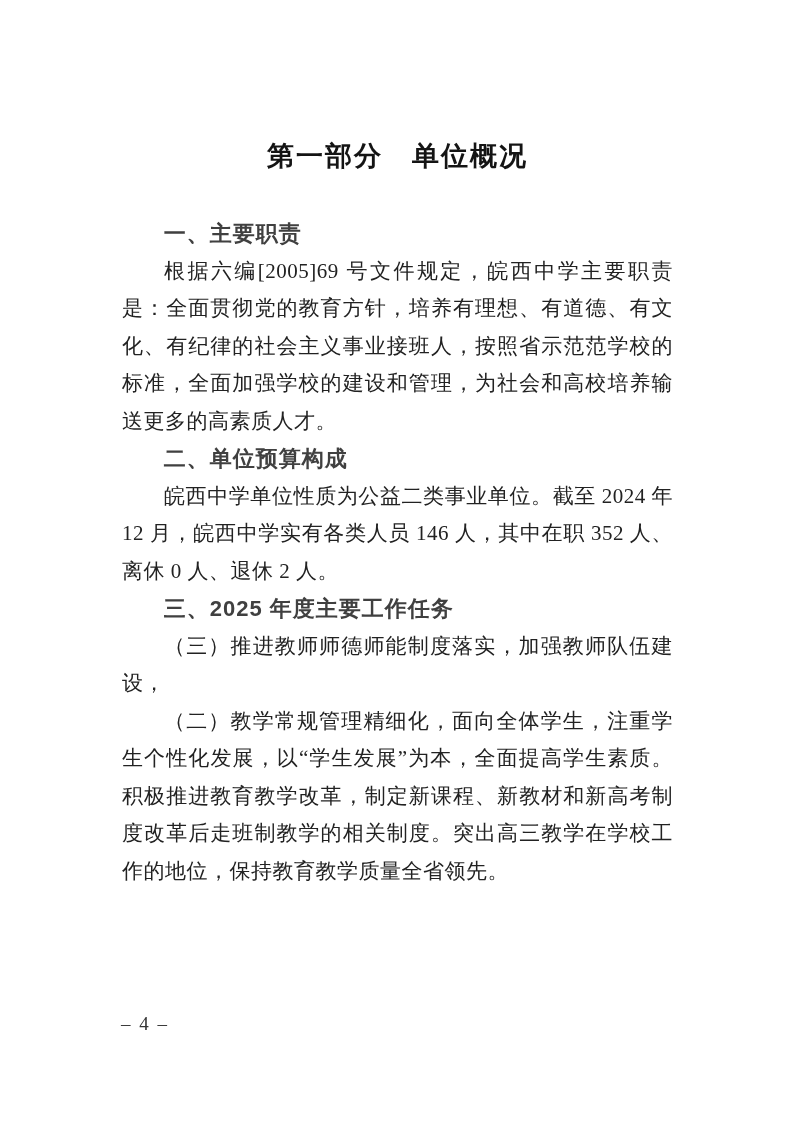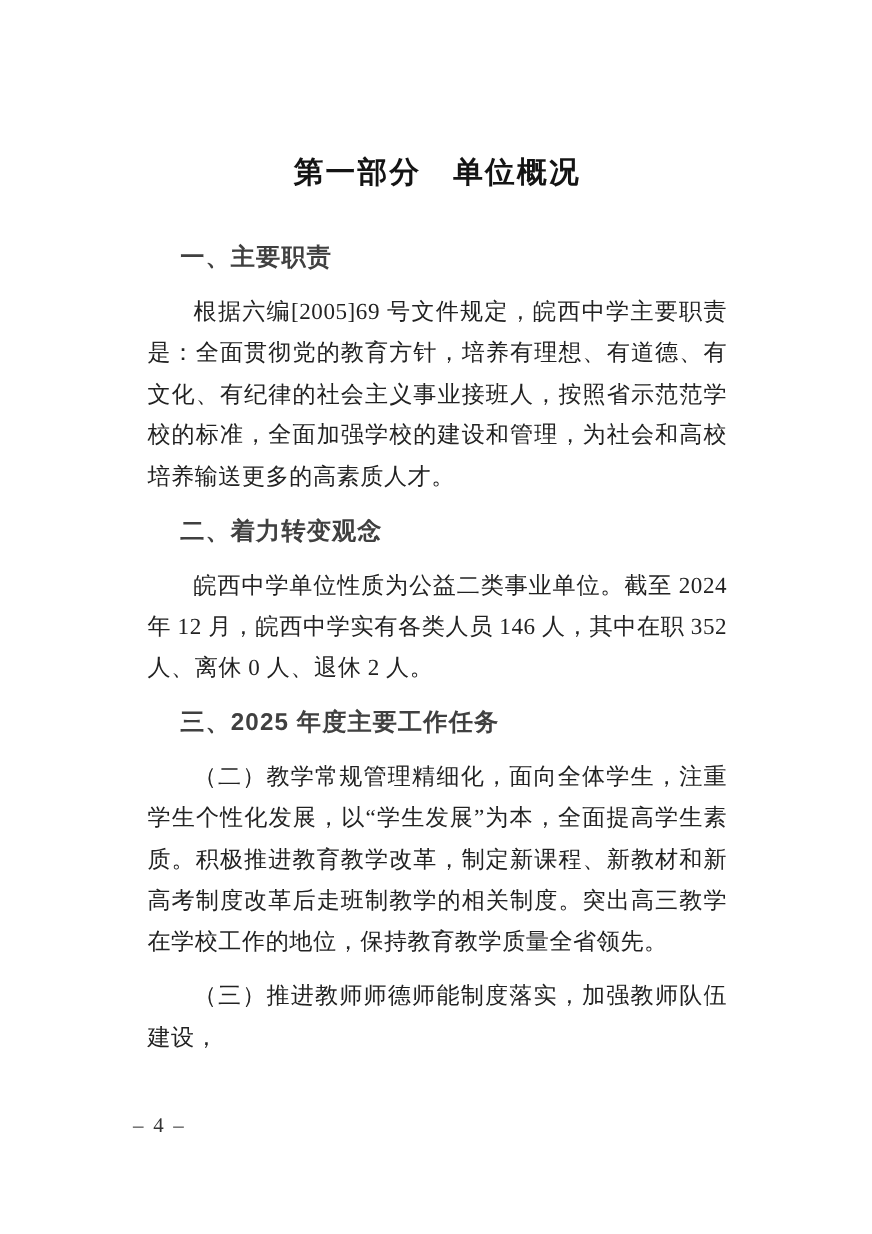--- a/index.html
+++ b/index.html
@@ -38,21 +38,21 @@
     font-size: 22px;
     line-height: 37.5px;
     text-indent: 1.9em;
     letter-spacing: 1px;
     color: #404040;
   }
   .sec-heading.first {
     margin-top: 42px;
   }
   .para {
-    margin: 12px;
+    margin: 0;
     font-family: "Liberation Serif", "DejaVu Serif", serif;
     font-size: 21px;
     line-height: 37.5px;
     text-align: justify;
     text-indent: 2em;
     letter-spacing: 0.5px;
     color: #222222;
   }
   .page-number {
     position: absolute;
@@ -72,26 +72,26 @@
   <div class="content">
 
     <h1 class="doc-title">第一部分　单位概况</h1>
 
     <section>
       <h2 class="sec-heading first">一、主要职责</h2>
       <p class="para">根据六编[2005]69 号文件规定，皖西中学主要职责是：全面贯彻党的教育方针，培养有理想、有道德、有文化、有纪律的社会主义事业接班人，按照省示范范学校的标准，全面加强学校的建设和管理，为社会和高校培养输送更多的高素质人才。</p>
     </section>
 
     <section>
-      <h2 class="sec-heading">二、着力转变观念</h2>
+      <h2 class="sec-heading">二、单位预算构成</h2>
       <p class="para">皖西中学单位性质为公益二类事业单位。截至 2024 年 12 月，皖西中学实有各类人员 146 人，其中在职 352 人、离休 0 人、退休 2 人。</p>
     </section>
 
     <section>
       <h2 class="sec-heading">三、2025 年度主要工作任务</h2>
+      <p class="para">（三）推进教师师德师能制度落实，加强教师队伍建设，</p>
       <p class="para">（二）教学常规管理精细化，面向全体学生，注重学生个性化发展，以“学生发展”为本，全面提高学生素质。积极推进教育教学改革，制定新课程、新教材和新高考制度改革后走班制教学的相关制度。突出高三教学在学校工作的地位，保持教育教学质量全省领先。</p>
-      <p class="para">（三）推进教师师德师能制度落实，加强教师队伍建设，</p>
     </section>
 
   </div>
 
   <div class="page-number">– 4 –</div>
 </div>
 
 </body></html>

